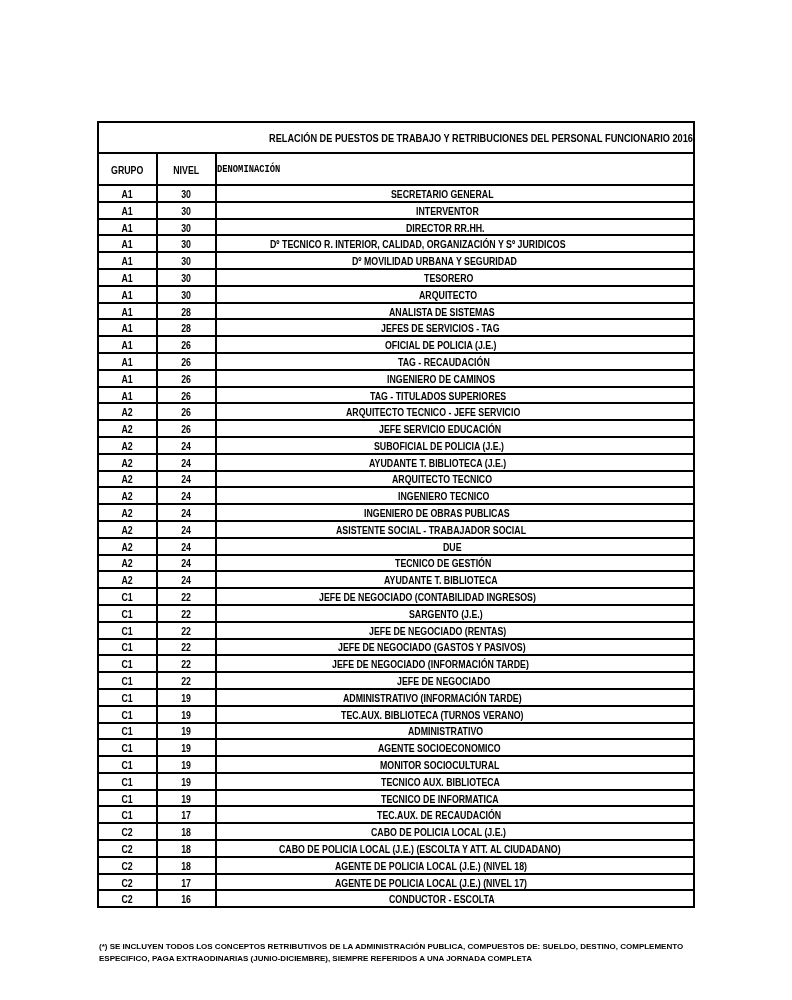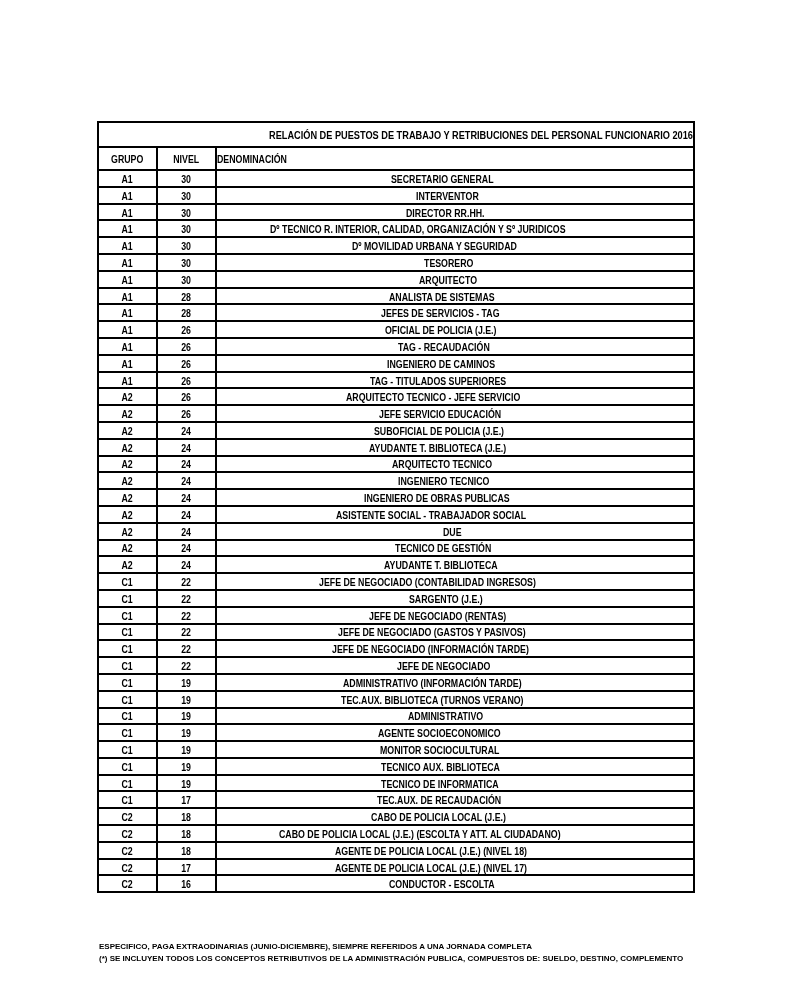--- a/index.html
+++ b/index.html
@@ -30,31 +30,31 @@
     box-sizing: border-box;
     border-right: 2px solid #000;
     border-bottom: 2px solid #000;
     padding: 0;
     font-weight: 700;
     color: #000;
     overflow: hidden;
     vertical-align: middle;
   }
   .title-cell {
-    height: 25px;
+    height: 31px;
     text-align: right;
     font-size: 11.5px;
     padding-right: 2px;
   }
   .header-row th {
-    height: 23px;
+    height: 32px;
     font-size: 11px;
   }
   .head-center { text-align: center; }
-  .head-denom  { text-align: left; padding-left: 13px; }
+  .head-denom  { text-align: left; padding-left: 13px; font-family: Liberation Mono, monospace; }
   tbody td {
     height: 16.8px;
     font-size: 11px;
     line-height: 12px;
   }
   .c-center { text-align: center; }
   .c-denom  { text-align: center; padding-left: 3px; }
   
   .cx {
     display: inline-block;
@@ -573,15 +573,15 @@
       <span class="cx cx-center">16</span>
     </td>
     <td class="c-denom">
       <span class="cx cx-left">CONDUCTOR - ESCOLTA</span>
     </td>
   </tr>
     </tbody>
 </table>
 
 <div class="footnote">
+  <div>(*) SE INCLUYEN TODOS LOS CONCEPTOS RETRIBUTIVOS DE LA ADMINISTRACIÓN PUBLICA, COMPUESTOS DE: SUELDO, DESTINO, COMPLEMENTO</div>
   <div>ESPECIFICO, PAGA EXTRAODINARIAS (JUNIO-DICIEMBRE), SIEMPRE REFERIDOS A UNA JORNADA COMPLETA</div>
-  <div>(*) SE INCLUYEN TODOS LOS CONCEPTOS RETRIBUTIVOS DE LA ADMINISTRACIÓN PUBLICA, COMPUESTOS DE: SUELDO, DESTINO, COMPLEMENTO</div>
 </div>
 
 </body></html>

